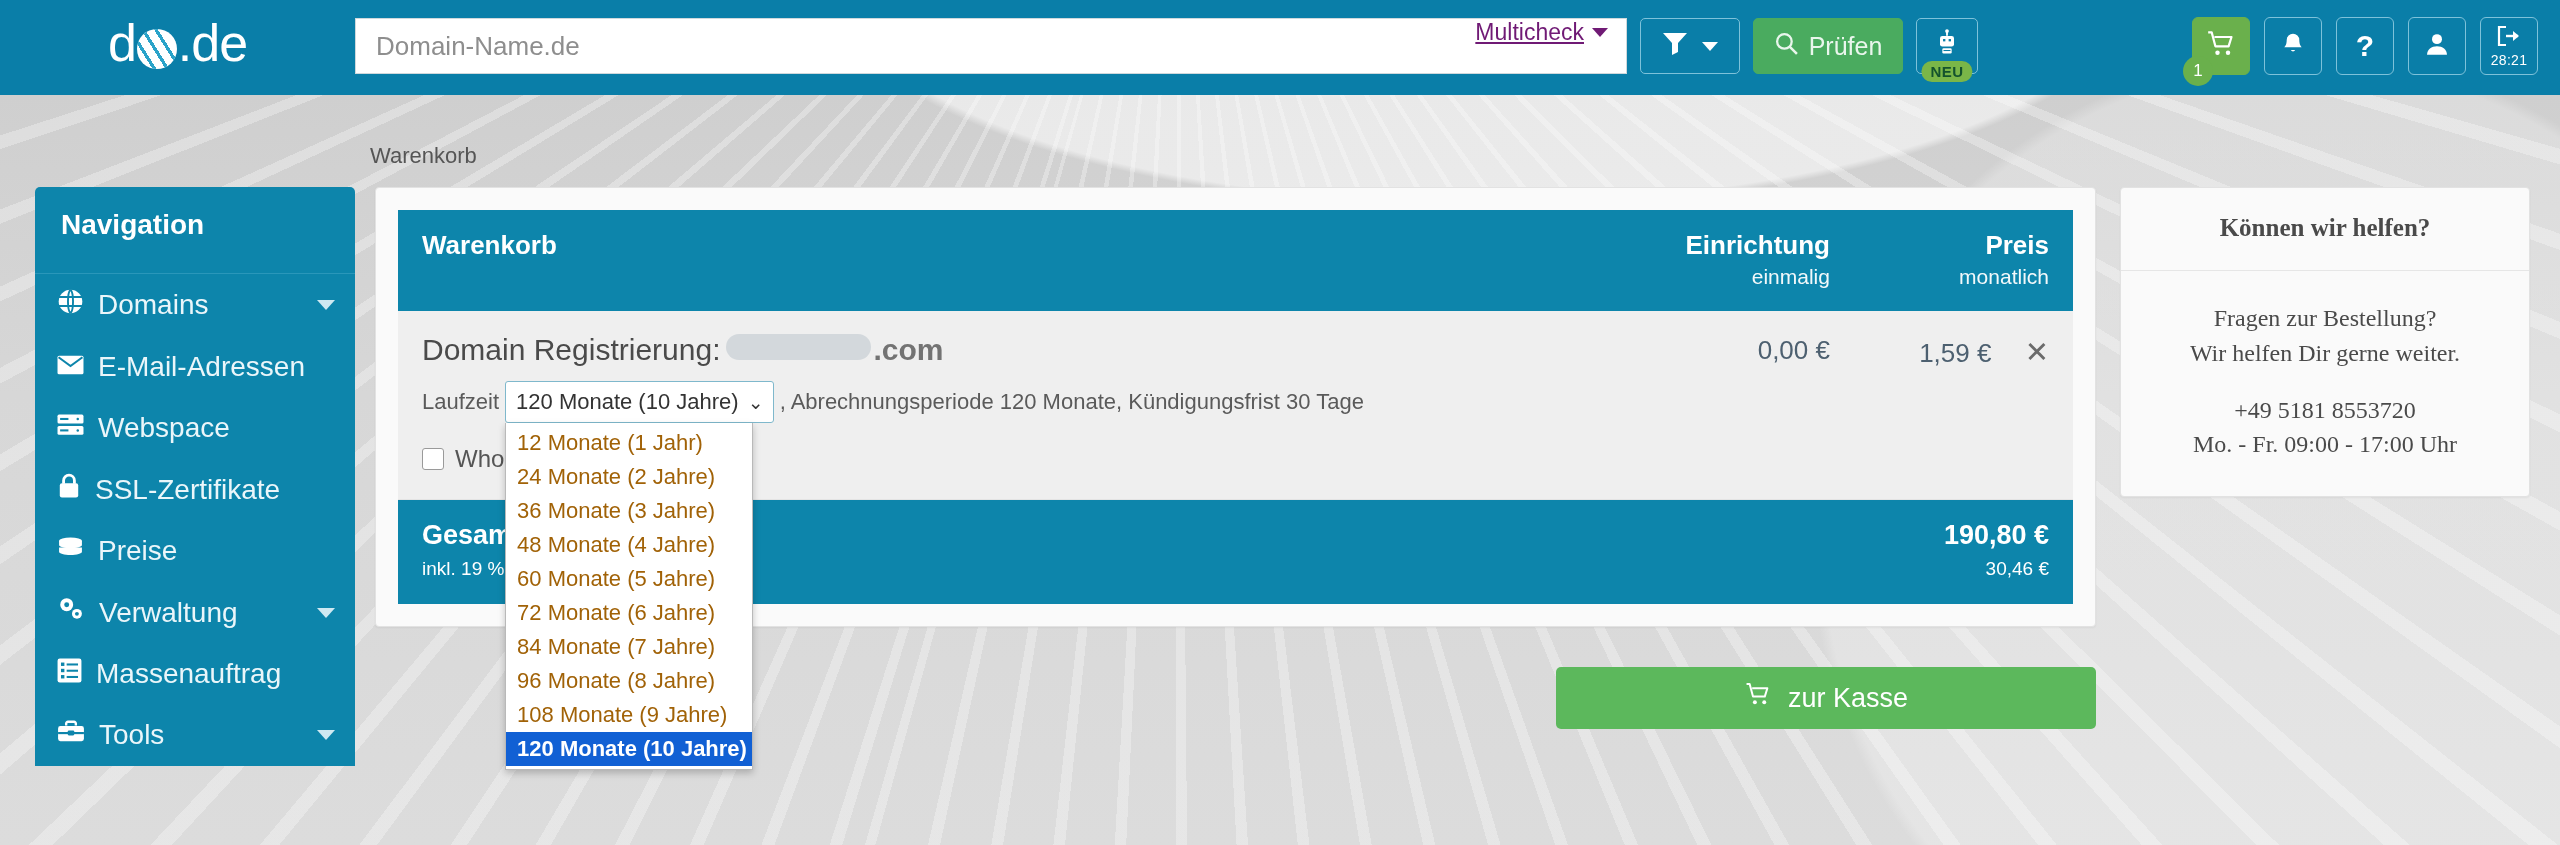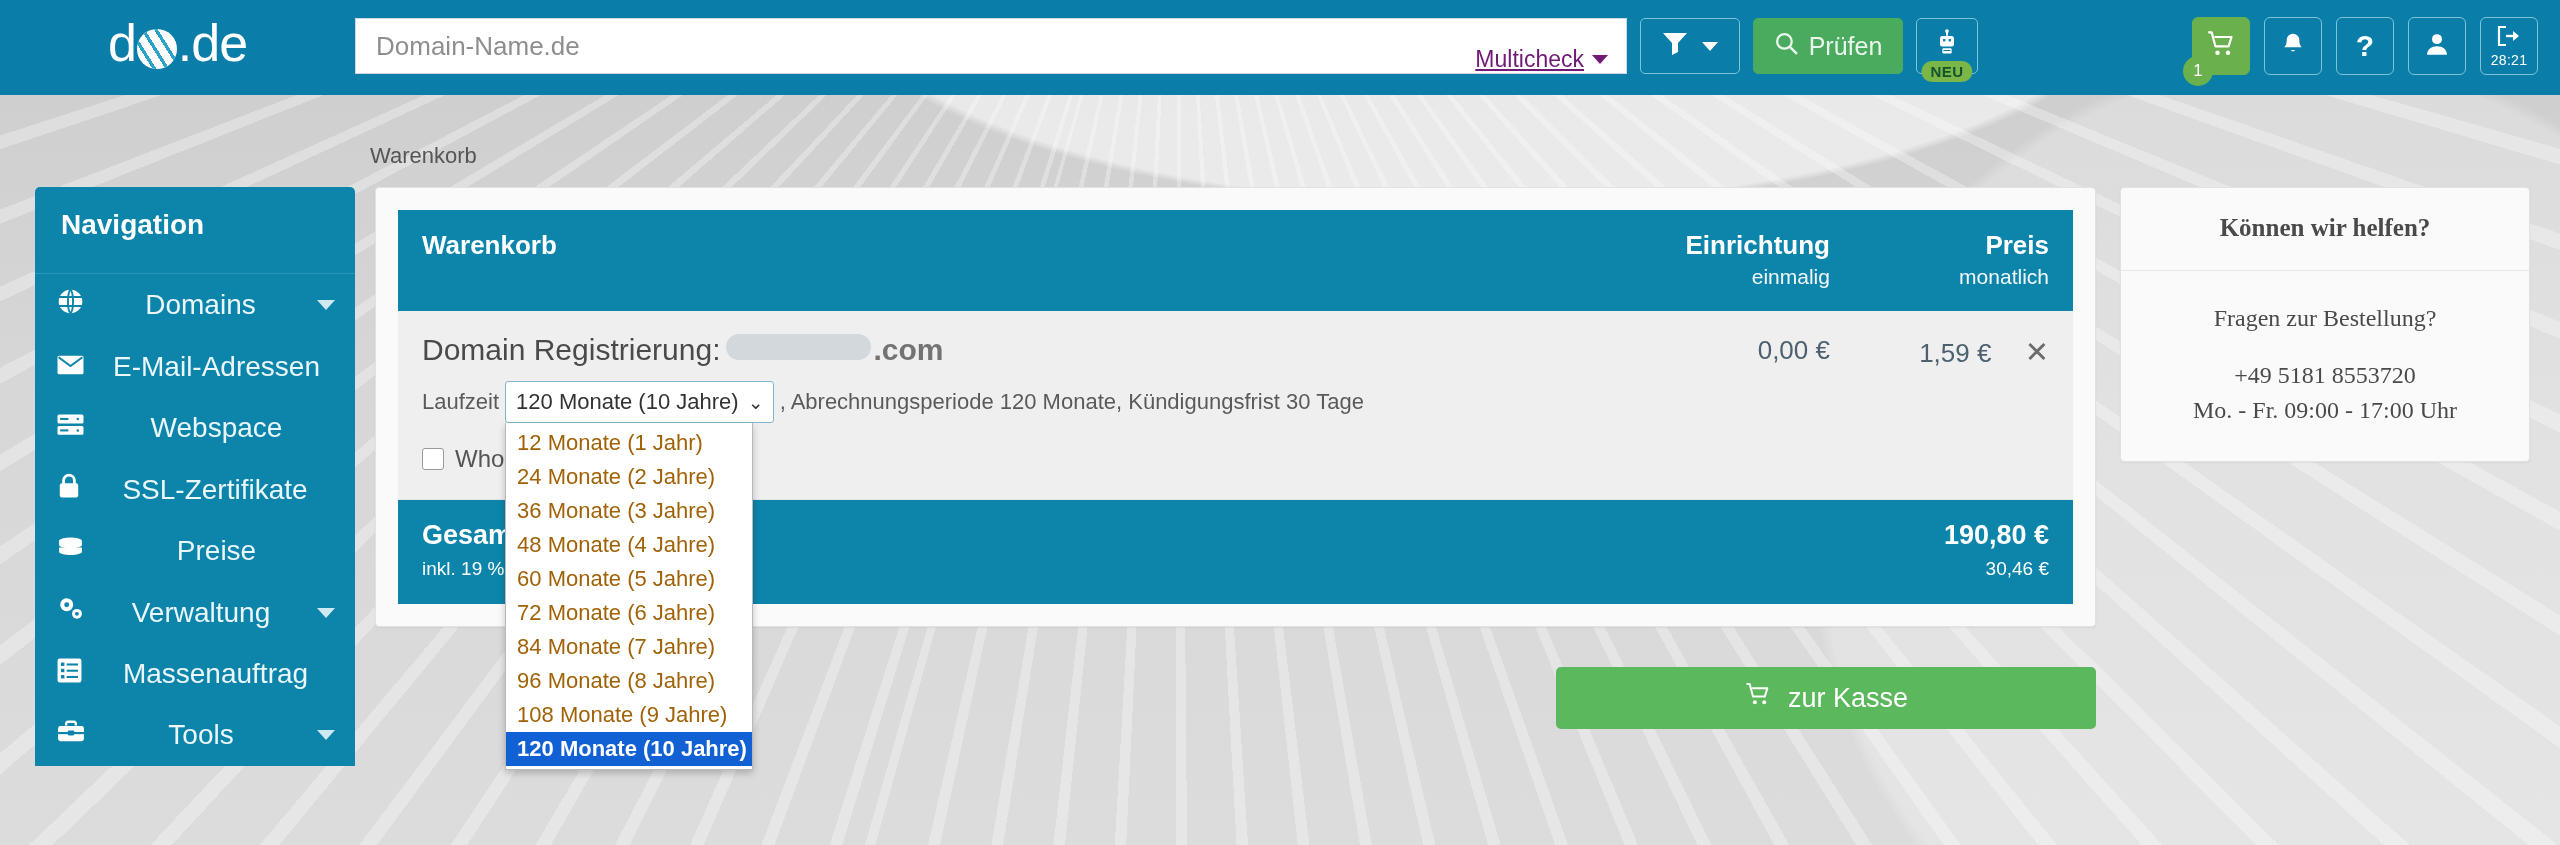--- a/index.html
+++ b/index.html
@@ -67,21 +67,21 @@
       linear-gradient(58deg, transparent 64%, #2aa3c9 64% 70%, transparent 70%),
       linear-gradient(58deg, transparent 24%, #2aa3c9 24% 30%, transparent 30%);
   }
 
   
   #searchgroup { display: flex; align-items: center; gap: 13px; flex: none; }
   #searchbox {
     width: 1272px; height: 56px;
     background: #ffffff;
     border: 1px solid #cfd8dc;
-    display: flex; align-items: flex-end;
+    display: flex; align-items: flex-start;
     padding: 0 18px;
   }
   #searchbox input {
     flex: 1 1 auto; border: 0; outline: 0; height: 100%;
     font-family: "Liberation Sans", sans-serif;
     font-size: 26px; color: #444;
     background: transparent;
   }
   #searchbox input::placeholder { color: #8e8e8e; }
   .multicheck {
@@ -159,21 +159,20 @@
     font-size: 28px; font-weight: bold;
     border-bottom: 1px solid #2a97ba;
   }
   .nav-item {
     display: flex; align-items: center; gap: 14px;
     padding: 14px 20px 14px 22px;
     font-size: 28px; color: #eaf6fa;
     cursor: pointer;
     border-bottom: 1px solid rgba(255,255,255,0.0);
     white-space: nowrap;
-    text-align: center;
   }
   .nav-item .nav-label { flex: 1 1 auto; }
   .nav-item svg { flex: none; }
   .nav-caret {
     width: 0; height: 0; border-left: 9px solid transparent;
     border-right: 9px solid transparent; border-top: 10px solid #cfe9f2;
   }
 
   
   #main { flex: 1 1 auto; padding: 0 24px 0 20px; }
@@ -592,20 +591,21 @@
         <span>zur Kasse</span>
       </button>
     </div>
   </div>
 
   <div id="rightcol">
     <div class="help-card">
       <div class="help-title">Können wir helfen?</div>
       <div class="help-body">
         <div>Fragen zur Bestellung?</div>
+        <div>Wir helfen Dir gerne weiter.</div>
         <div class="spacer"></div>
         <div>+49 5181 8553720</div>
         <div>Mo. - Fr. 09:00 - 17:00 Uhr</div>
       </div>
     </div>
   </div>
 
 </div>
 
 </body></html>

